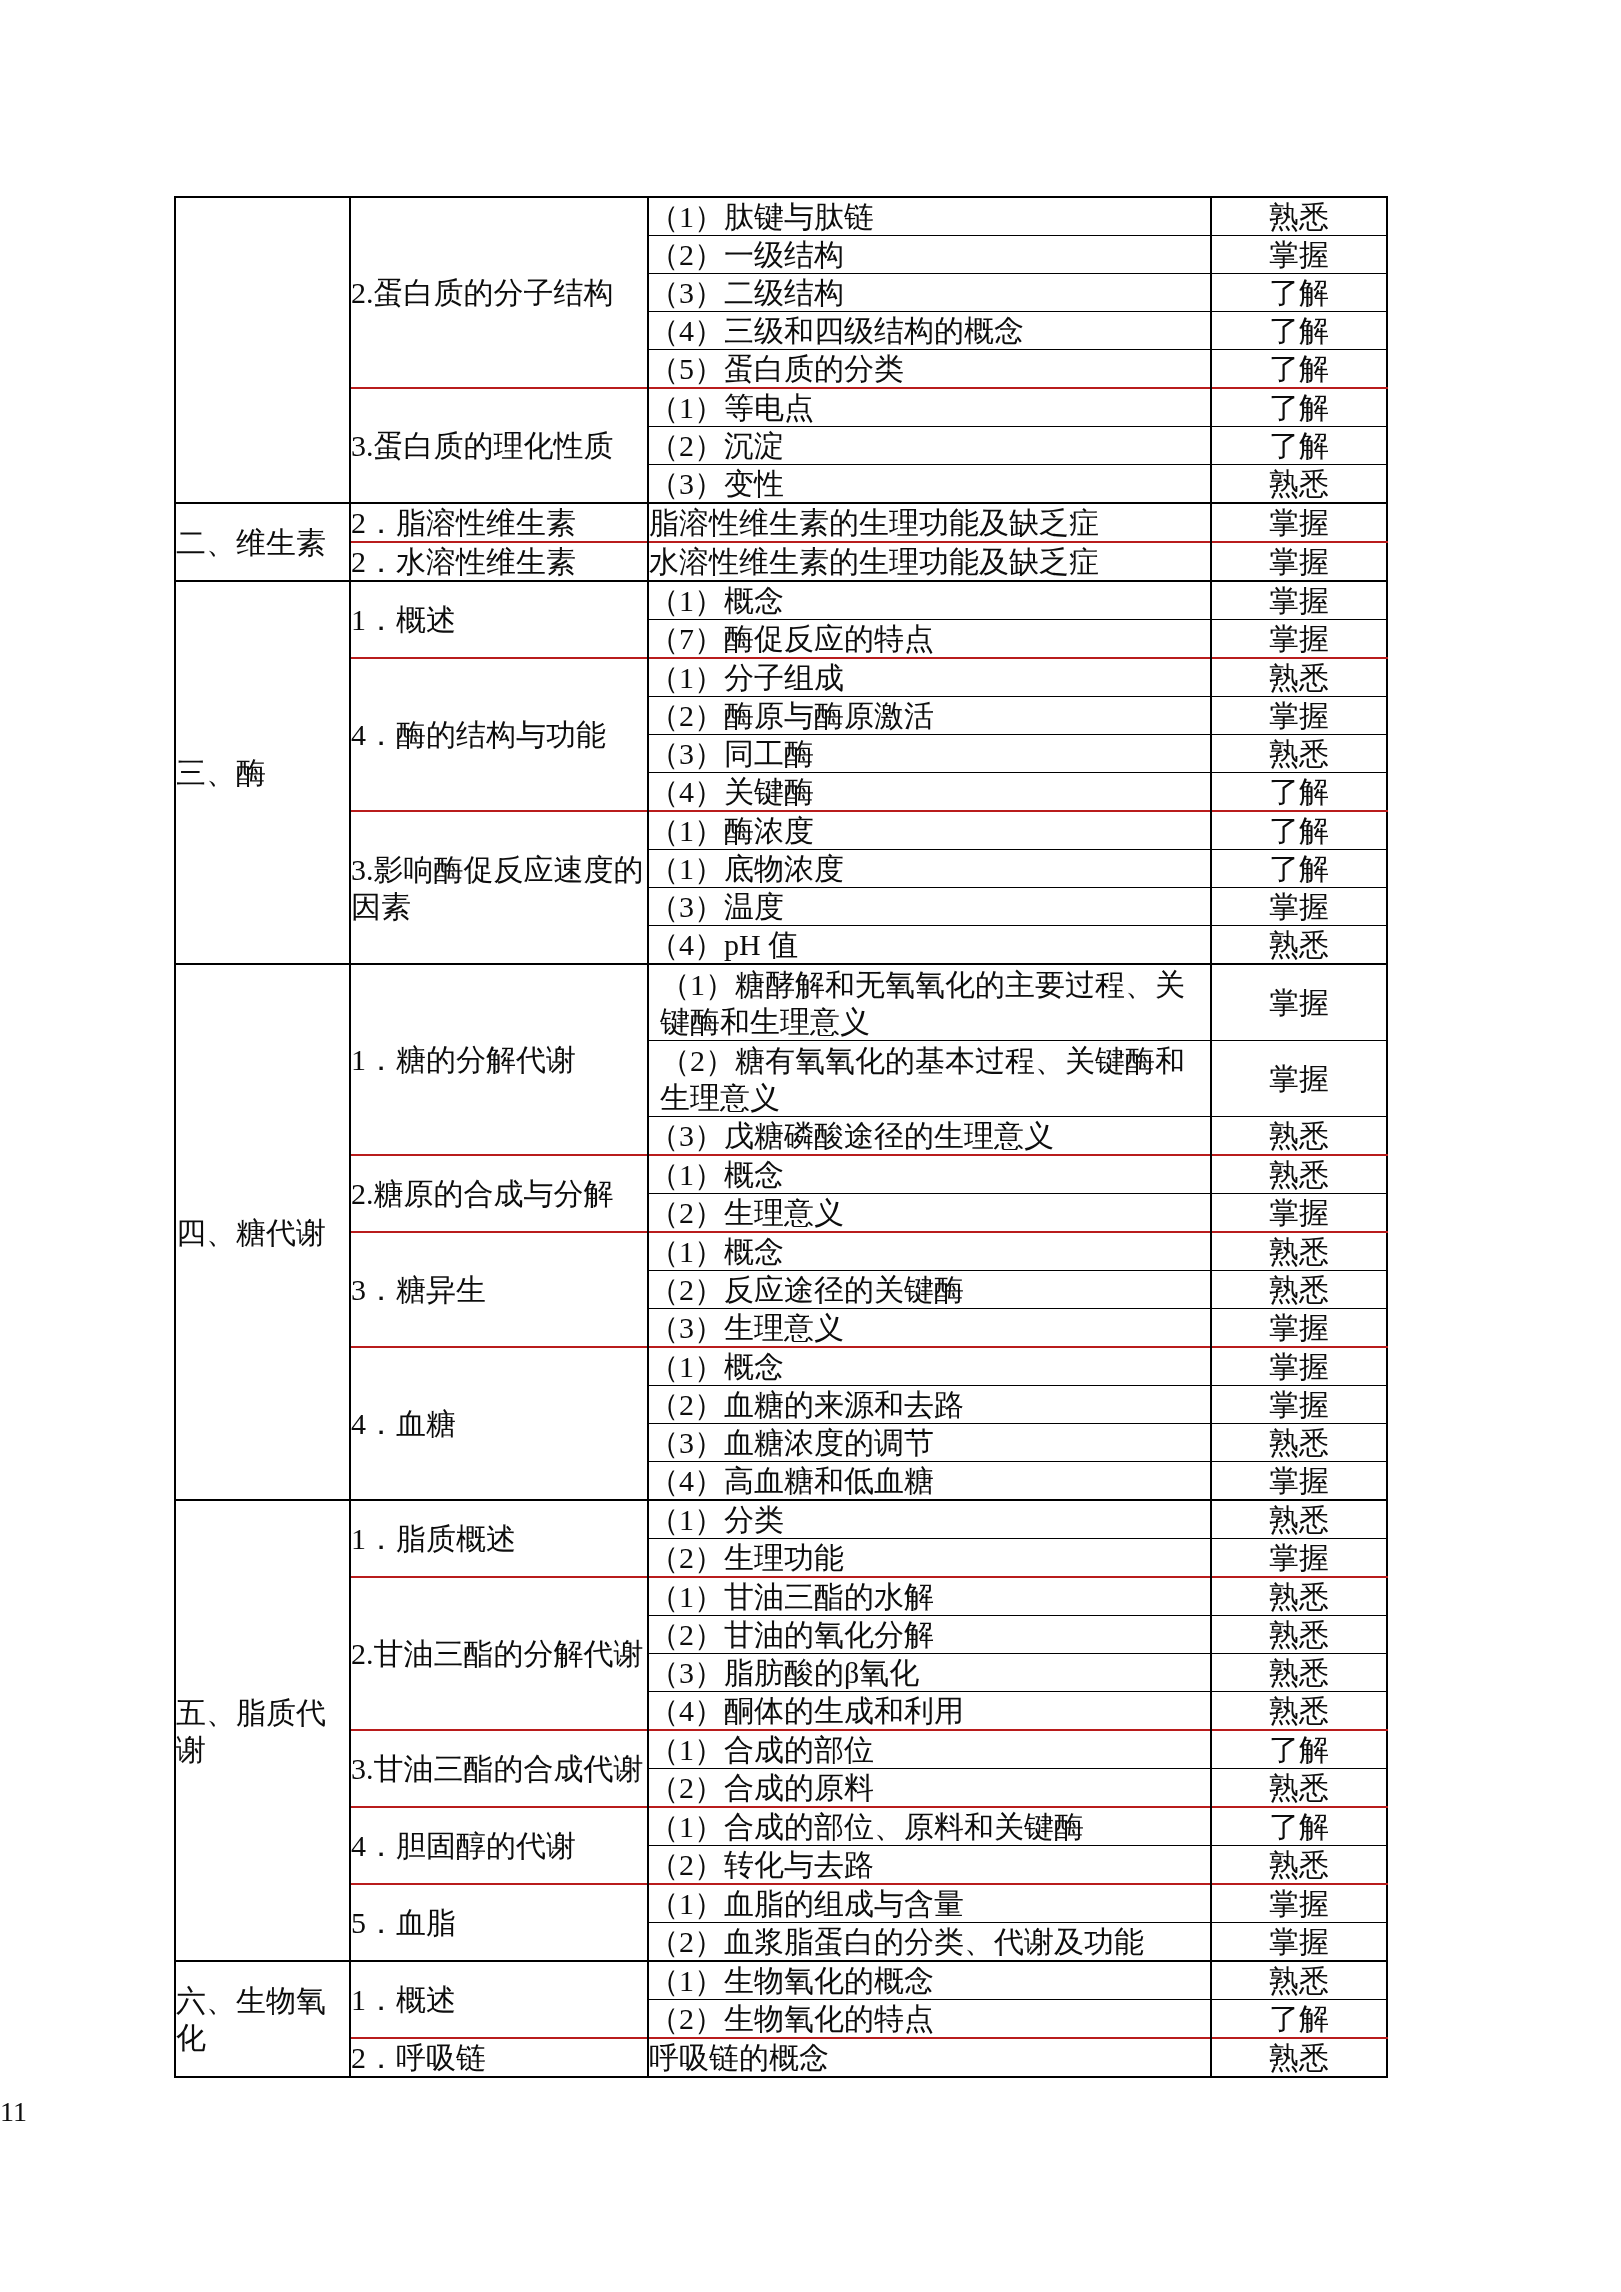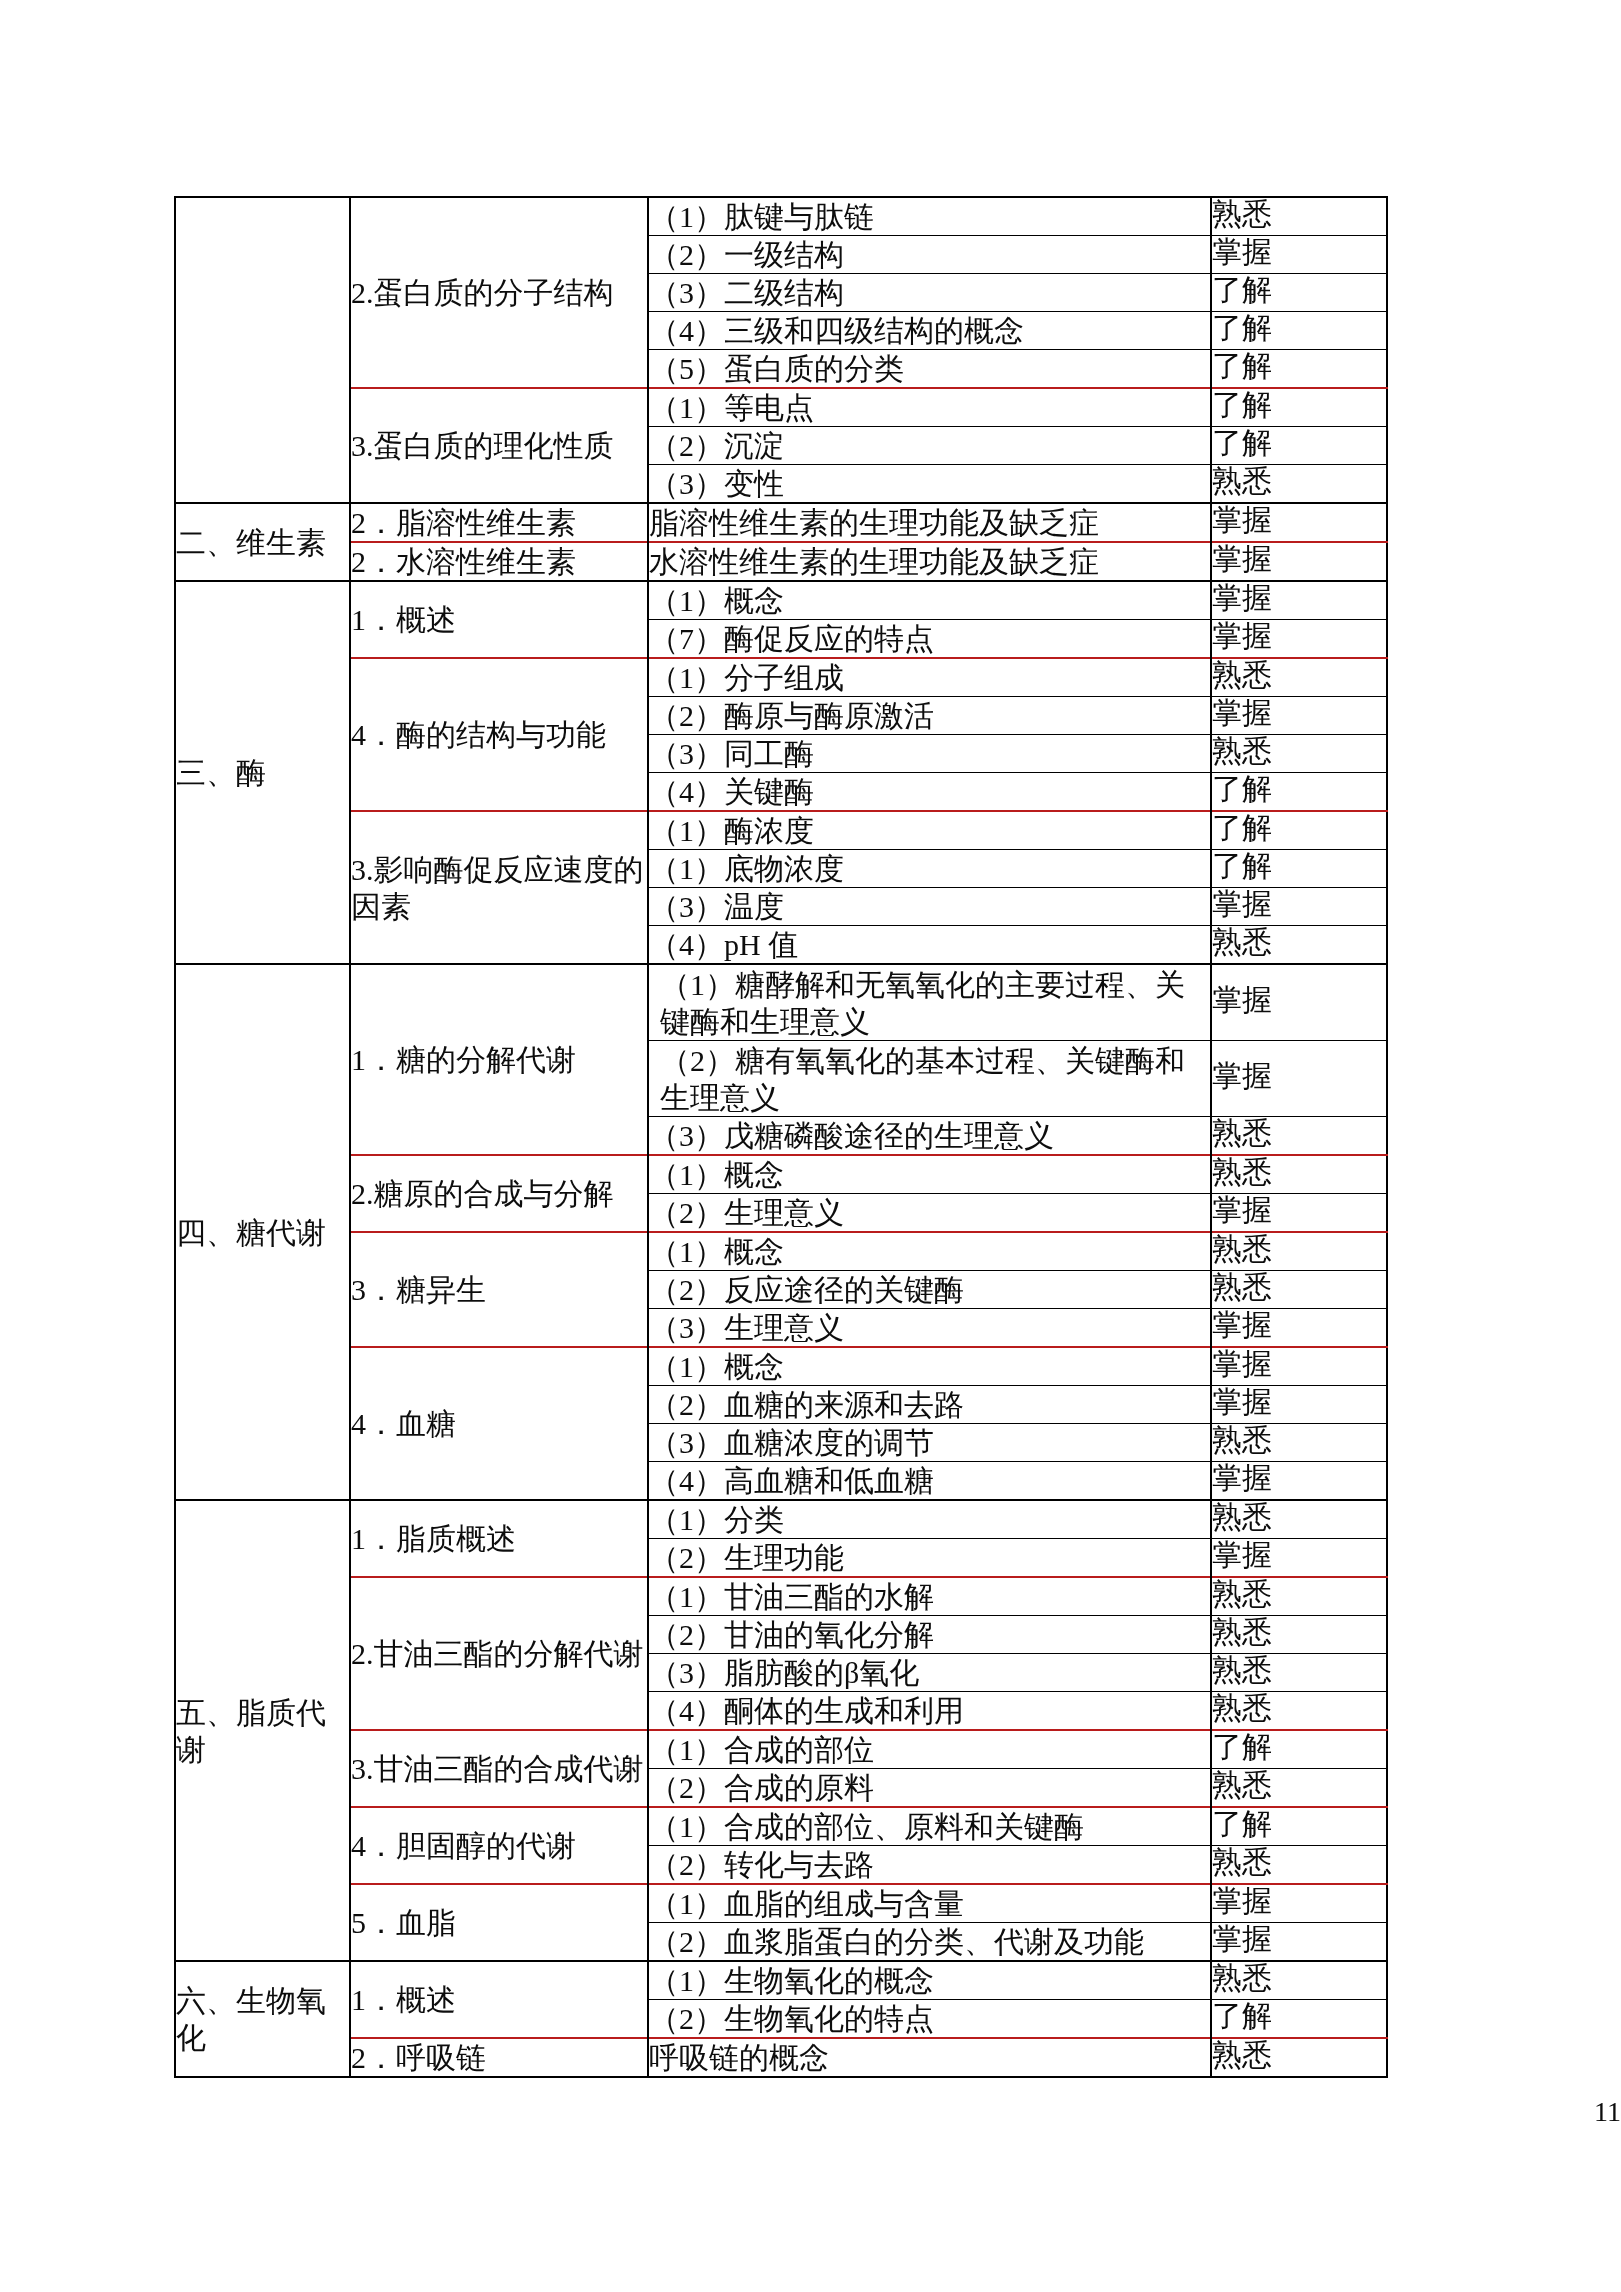--- a/index.html
+++ b/index.html
@@ -47,30 +47,30 @@
   }
   td.item-cell {
     padding: 0 9.8px 0 13.7px;
     height: 37px;
   }
   td.item-cell.tall {
     height: 75px;
     padding-left: 11px;
   }
   td.level-cell {
+    text-align: center;
     height: 37px;
     padding: 0 3.9px;
-    font-family: Liberation Mono, monospace;
   }
   .page-number {
     position: absolute;
     top: 2096px;
     left: 0;
     width: 100%;
-    text-align: right;
+    text-align: left;
     font-size: 28px;
     color: #0d0d0d;
   }
 </style>
 </head>
 <body>
 
 <div class="page">
 
   <table class="syllabus">

